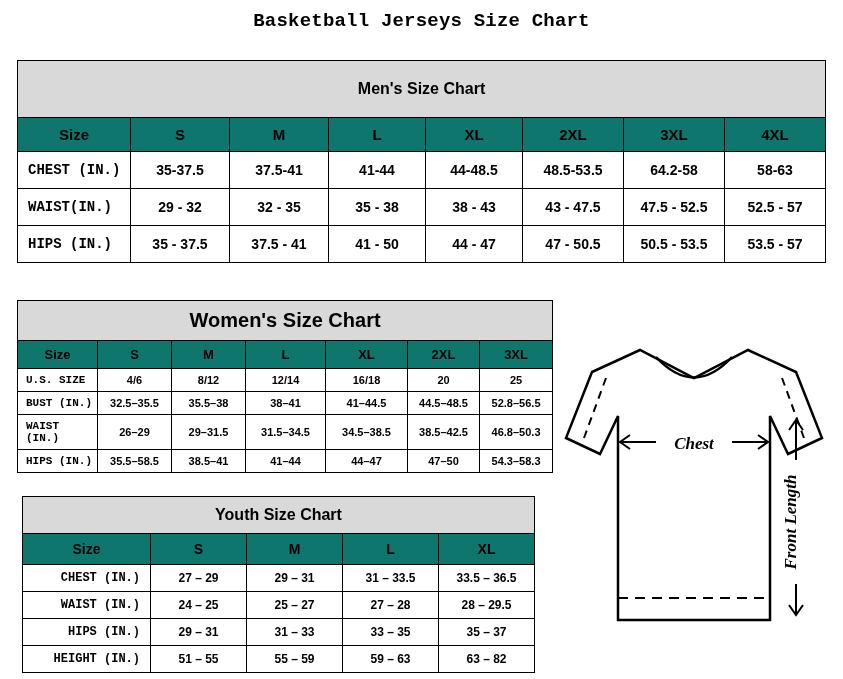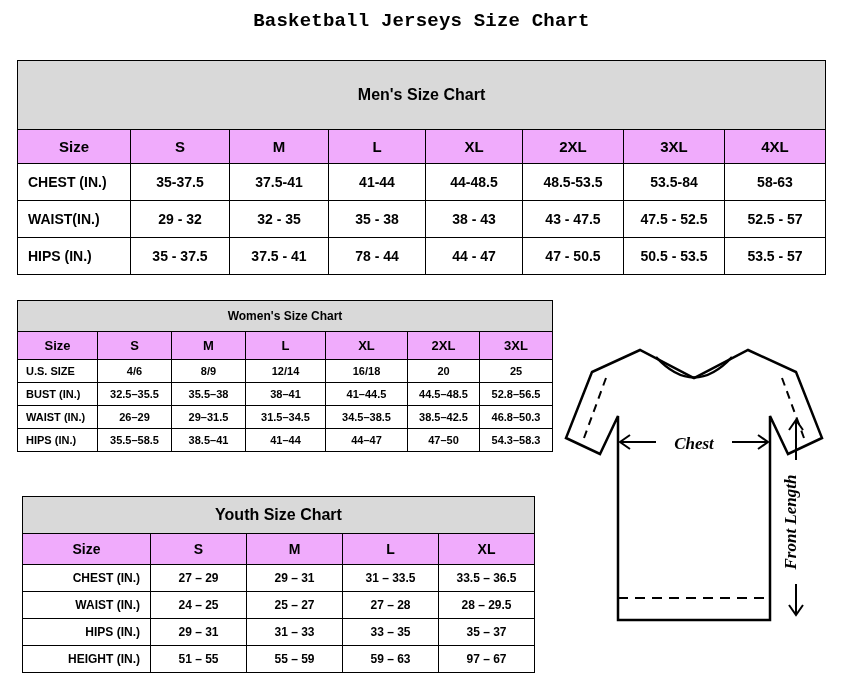--- a/index.html
+++ b/index.html
@@ -36,37 +36,38 @@
     text-align: center;
     vertical-align: middle;
     font-family: "Liberation Sans", sans-serif;
   }
 
   .chart-caption {
     background: #d9d9d9;
     font-weight: bold;
   }
   .hdr-row td {
-    background: #f0abfc;
+    background: #0f766e;
     font-weight: bold;
   }
   .rowlabel {
     font-weight: bold;
+    font-family: Liberation Mono, monospace;
   }
 
   
   #mens-table {
     position: absolute;
     left: 17px;
     top: 60px;
     width: 808px;
   }
   #mens-table .chart-caption {
     font-size: 16px;
-    padding: 25px 0;
+    padding: 19px 0;
   }
   #mens-table .hdr-row td {
     font-size: 15px;
     padding: 8px 0;
   }
   #mens-table td {
     font-size: 14px;
     padding: 10px 4px;
     font-weight: bold;
   }
@@ -76,21 +77,21 @@
   }
 
   
   #womens-table {
     position: absolute;
     left: 17px;
     top: 300px;
     width: 535px;
   }
   #womens-table .chart-caption {
-    font-size: 12px;
+    font-size: 20px;
     padding: 8px 16px;
     margin-left: 48px;
   }
   #womens-table .hdr-row td {
     font-size: 13px;
     padding: 6px 0;
   }
   #womens-table td {
     font-size: 11px;
     padding: 5px 2px;
@@ -176,38 +177,38 @@
       <td>3XL</td>
       <td>4XL</td>
     </tr>
     <tr>
       <td class="rowlabel">CHEST (IN.)</td>
       <td>35-37.5</td>
       <td>37.5-41</td>
       <td>41-44</td>
       <td>44-48.5</td>
       <td>48.5-53.5</td>
-      <td>53.5-84</td>
+      <td>64.2-58</td>
       <td>58-63</td>
     </tr>
     <tr>
       <td class="rowlabel">WAIST(IN.)</td>
       <td>29 - 32</td>
       <td>32 - 35</td>
       <td>35 - 38</td>
       <td>38 - 43</td>
       <td>43 - 47.5</td>
       <td>47.5 - 52.5</td>
       <td>52.5 - 57</td>
     </tr>
     <tr>
       <td class="rowlabel">HIPS (IN.)</td>
       <td>35 - 37.5</td>
       <td>37.5 - 41</td>
-      <td>78 - 44</td>
+      <td>41 - 50</td>
       <td>44 - 47</td>
       <td>47 - 50.5</td>
       <td>50.5 - 53.5</td>
       <td>53.5 - 57</td>
     </tr>
   </tbody>
 </table>
 
 <table id="womens-table">
   <colgroup>
@@ -228,21 +229,21 @@
       <td>S</td>
       <td>M</td>
       <td>L</td>
       <td>XL</td>
       <td>2XL</td>
       <td>3XL</td>
     </tr>
     <tr>
       <td class="rowlabel">U.S. SIZE</td>
       <td>4/6</td>
-      <td>8/9</td>
+      <td>8/12</td>
       <td>12/14</td>
       <td>16/18</td>
       <td>20</td>
       <td>25</td>
     </tr>
     <tr>
       <td class="rowlabel">BUST  (IN.)</td>
       <td>32.5–35.5</td>
       <td>35.5–38</td>
       <td>38–41</td>
@@ -309,21 +310,21 @@
       <td>29 – 31</td>
       <td>31 – 33</td>
       <td>33 – 35</td>
       <td>35 – 37</td>
     </tr>
     <tr>
       <td class="rowlabel">HEIGHT (IN.)</td>
       <td>51 – 55</td>
       <td>55 – 59</td>
       <td>59 – 63</td>
-      <td>97 – 67</td>
+      <td>63 – 82</td>
     </tr>
   </tbody>
 </table>
 
 <div id="shirt-diagram">
   <svg width="290" height="345" viewBox="0 0 290 345" xmlns="http://www.w3.org/2000/svg">
 
     <g fill="#ffffff" stroke="#000000" stroke-width="2.5">
       <path d="M 92 30
                L 44 52

